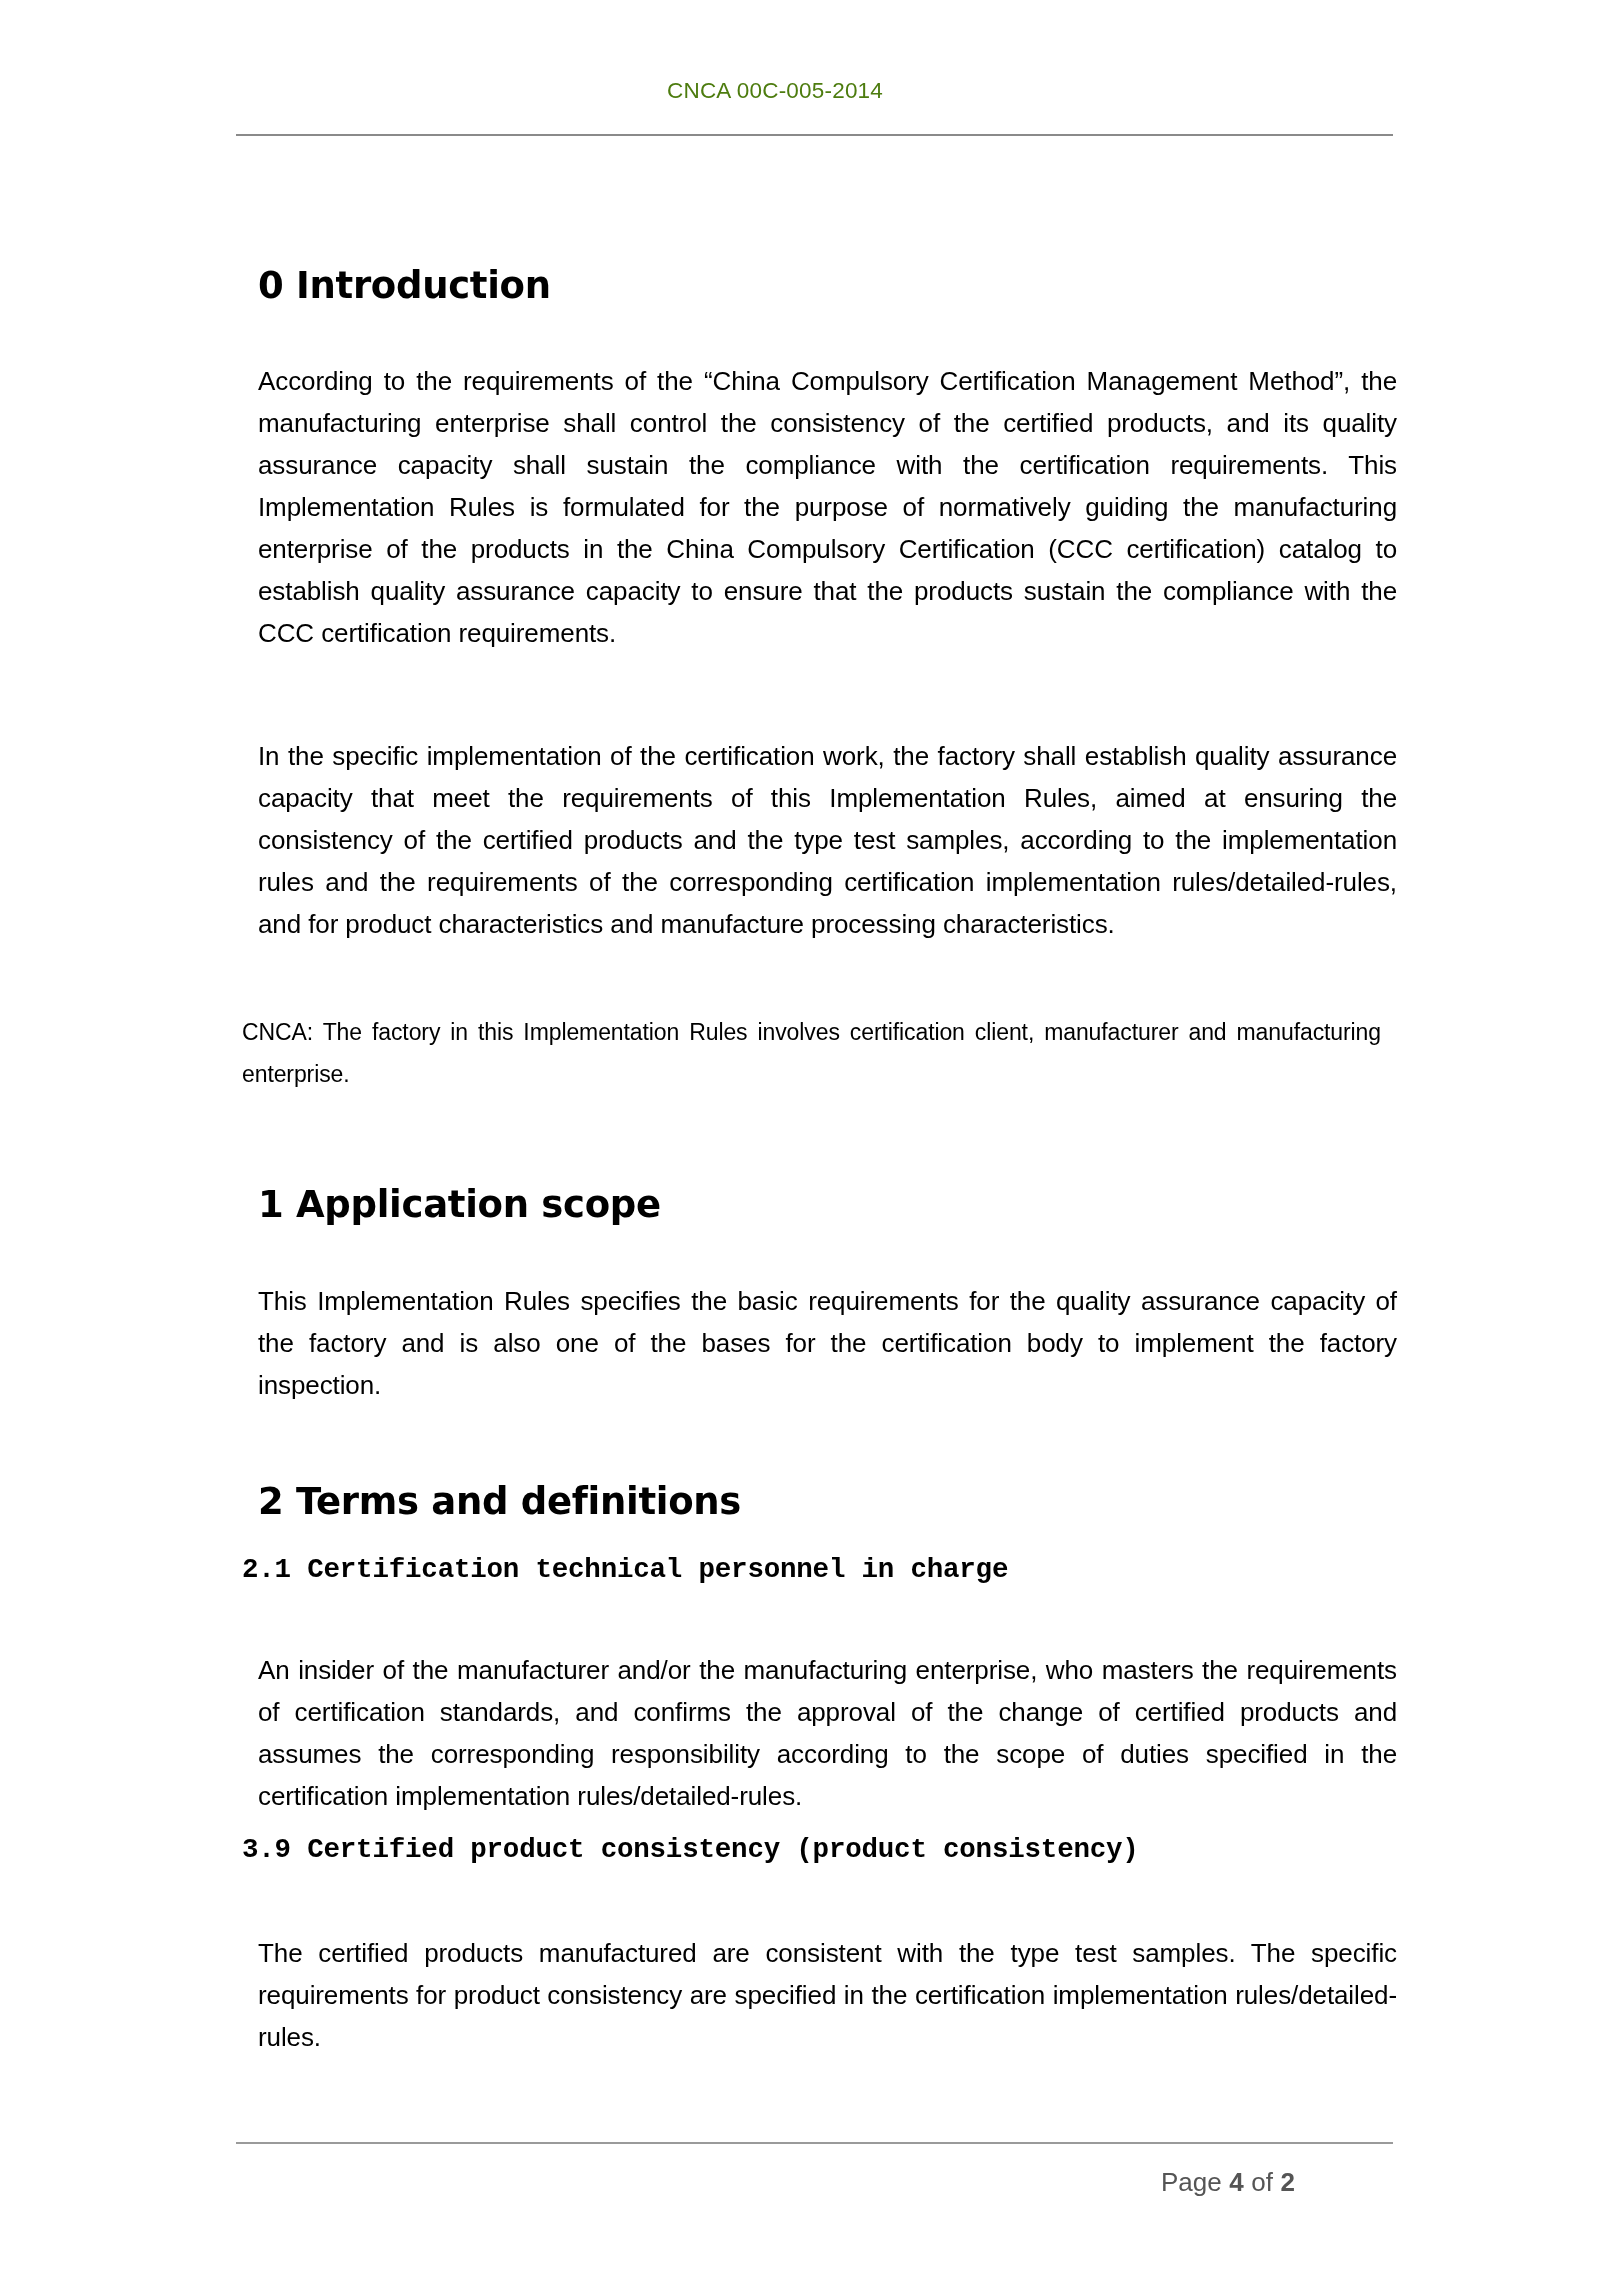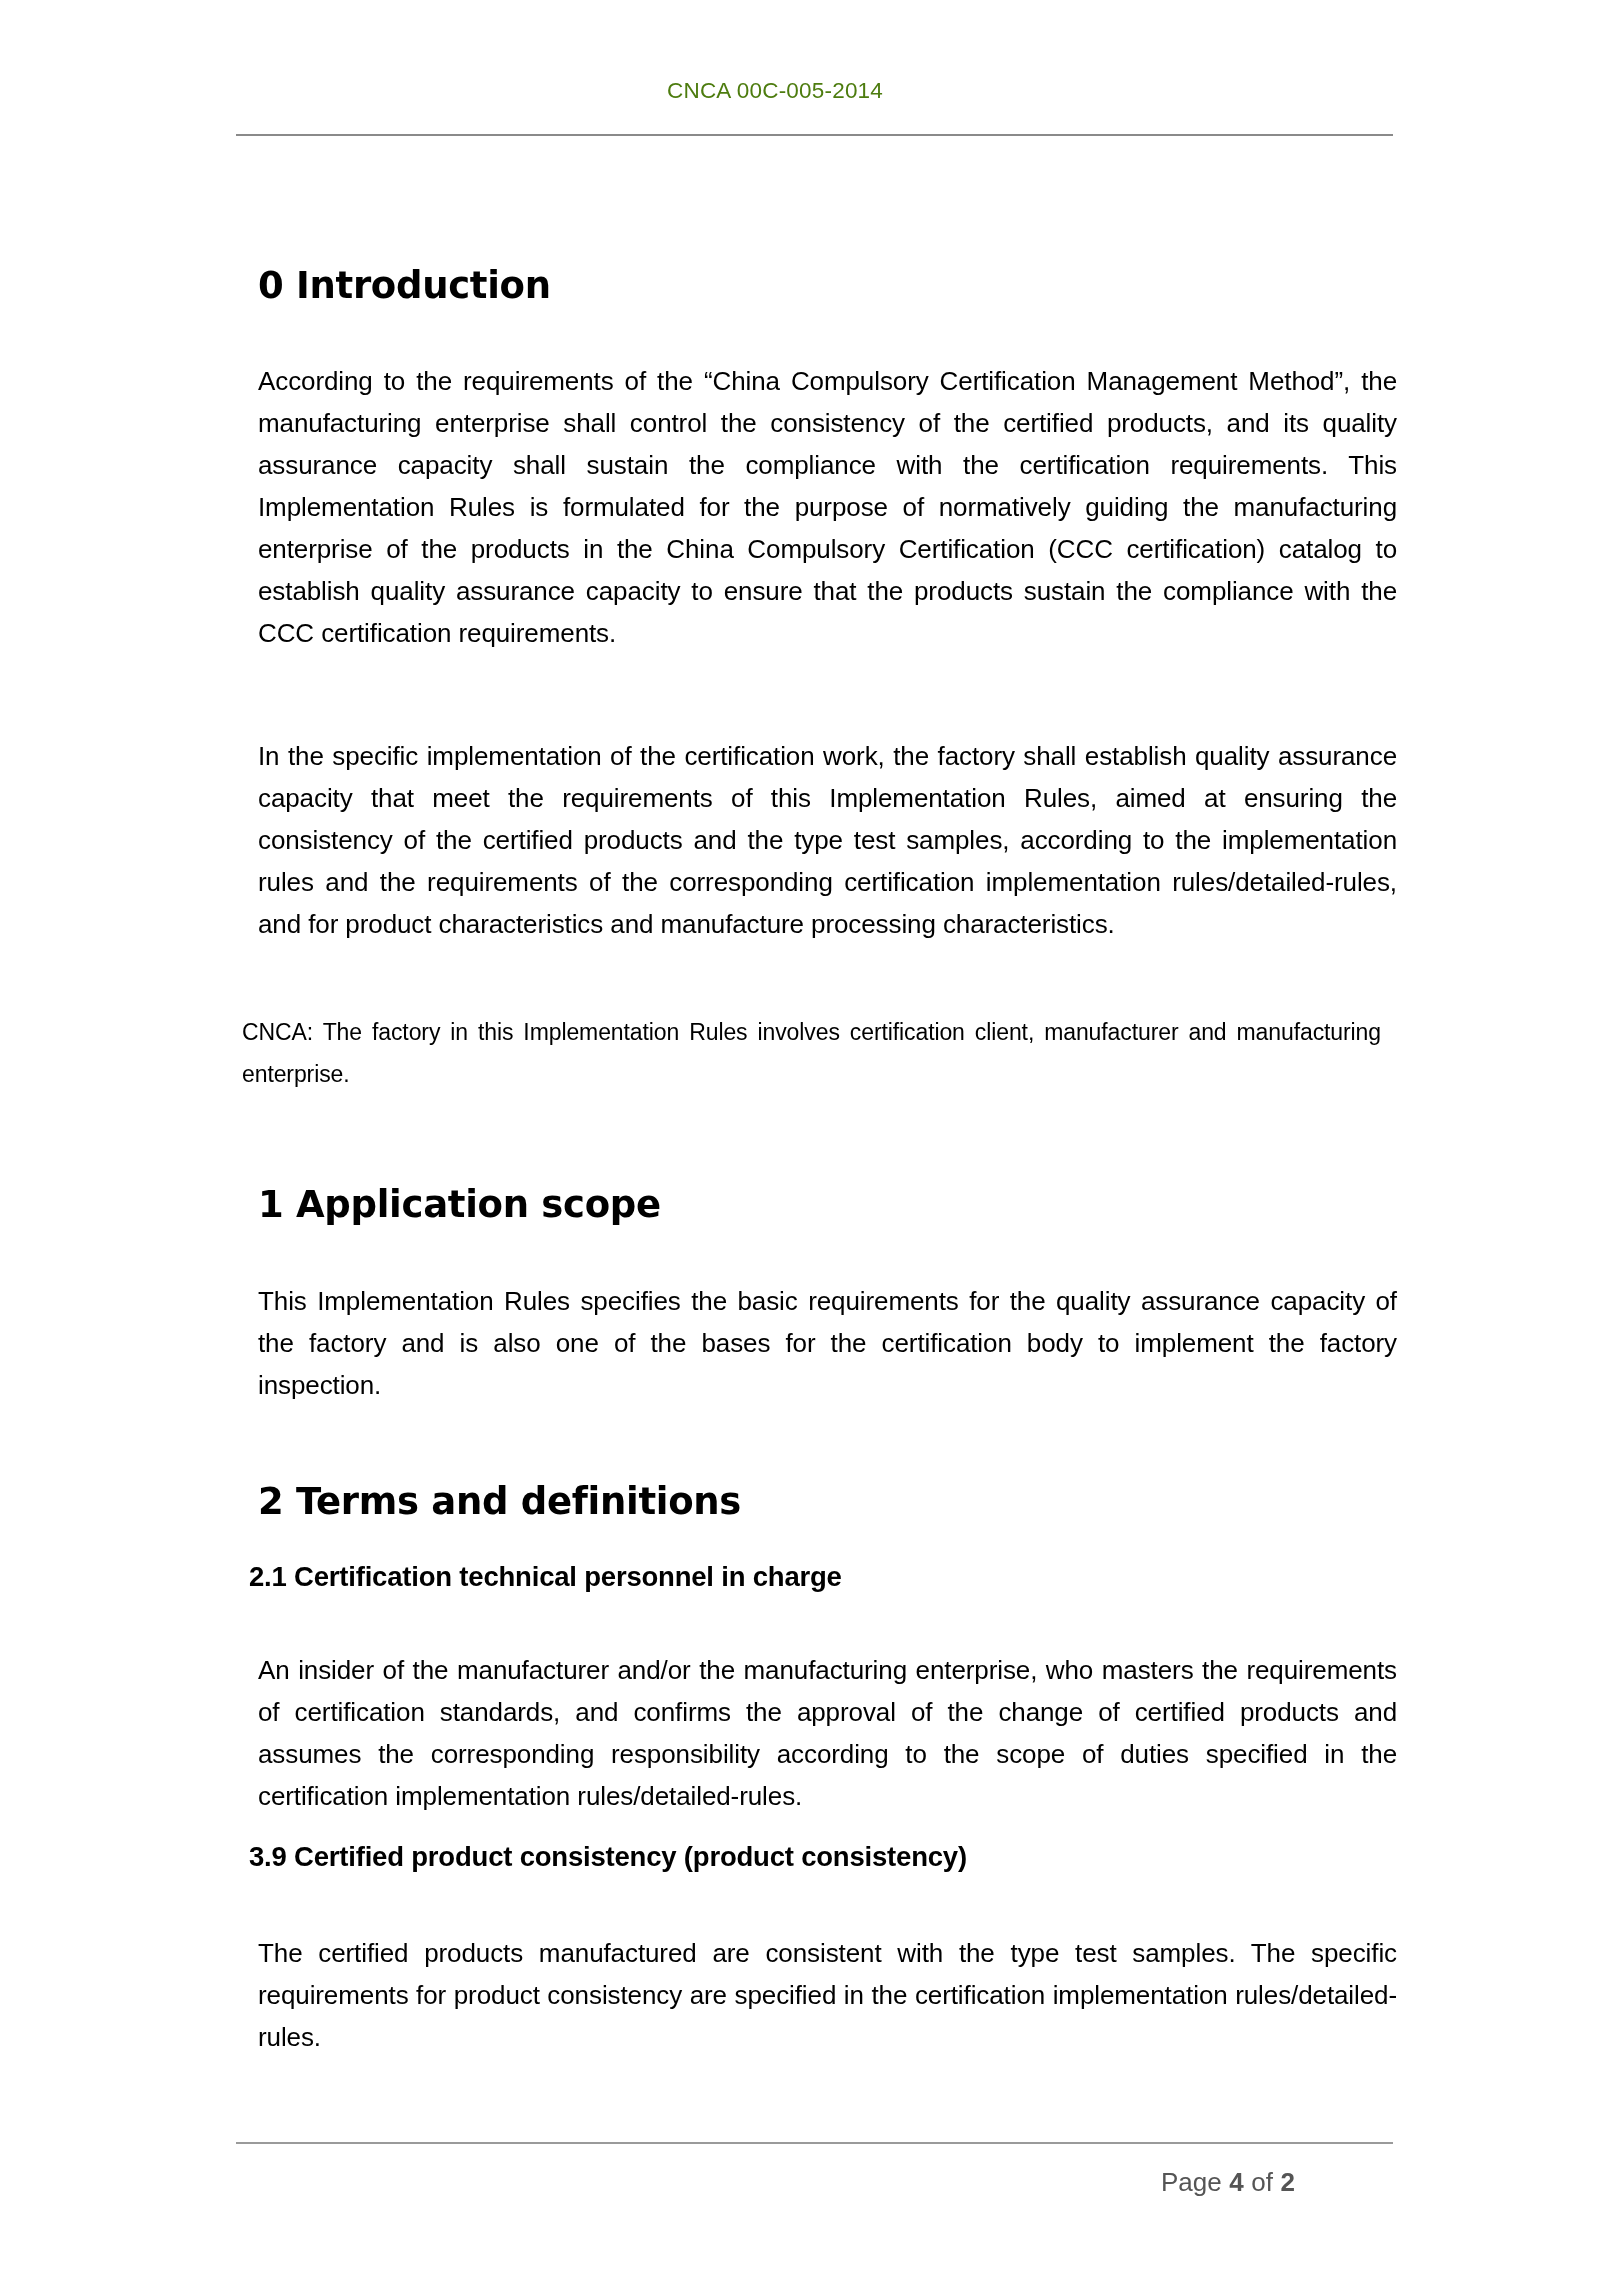--- a/index.html
+++ b/index.html
@@ -68,25 +68,25 @@
   h1.sec {
     font-family: "DejaVu Sans", sans-serif;
     font-weight: bold;
     font-size: 37px;
     line-height: 43px;
     margin: 16px;
     color: #000000;
     letter-spacing: -0.3px;
   }
   h2.subsec {
-    font-family: Liberation Sans, sans-serif;
+    font-family: Liberation Mono, monospace;
     font-weight: bold;
     font-size: 27.5px;
     line-height: 33px;
-    margin: 7px;
+    margin: 0;
     color: #000000;
     letter-spacing: -0.2px;
   }
   p.body {
     font-size: 26px;
     line-height: 42px;
     margin: 16px;
     text-align: justify;
     text-justify: inter-word;
     color: #000000;

